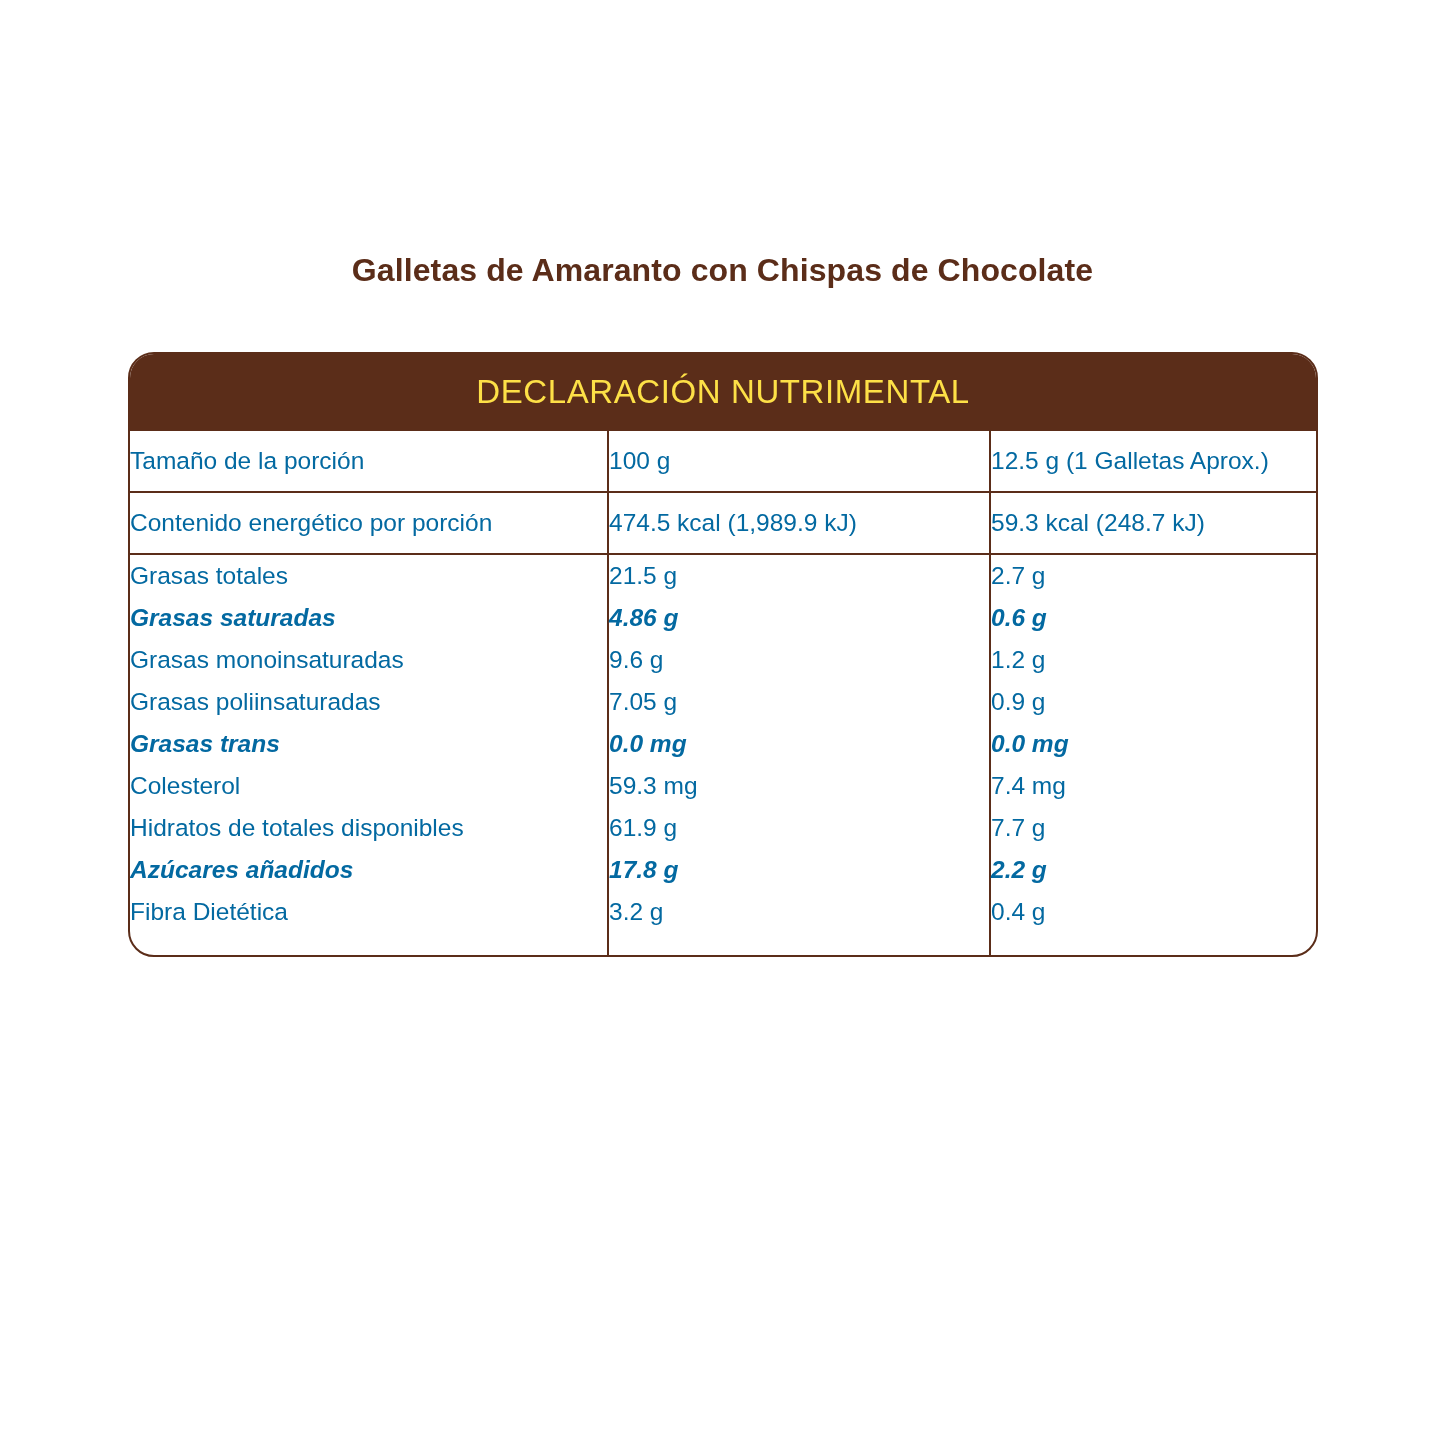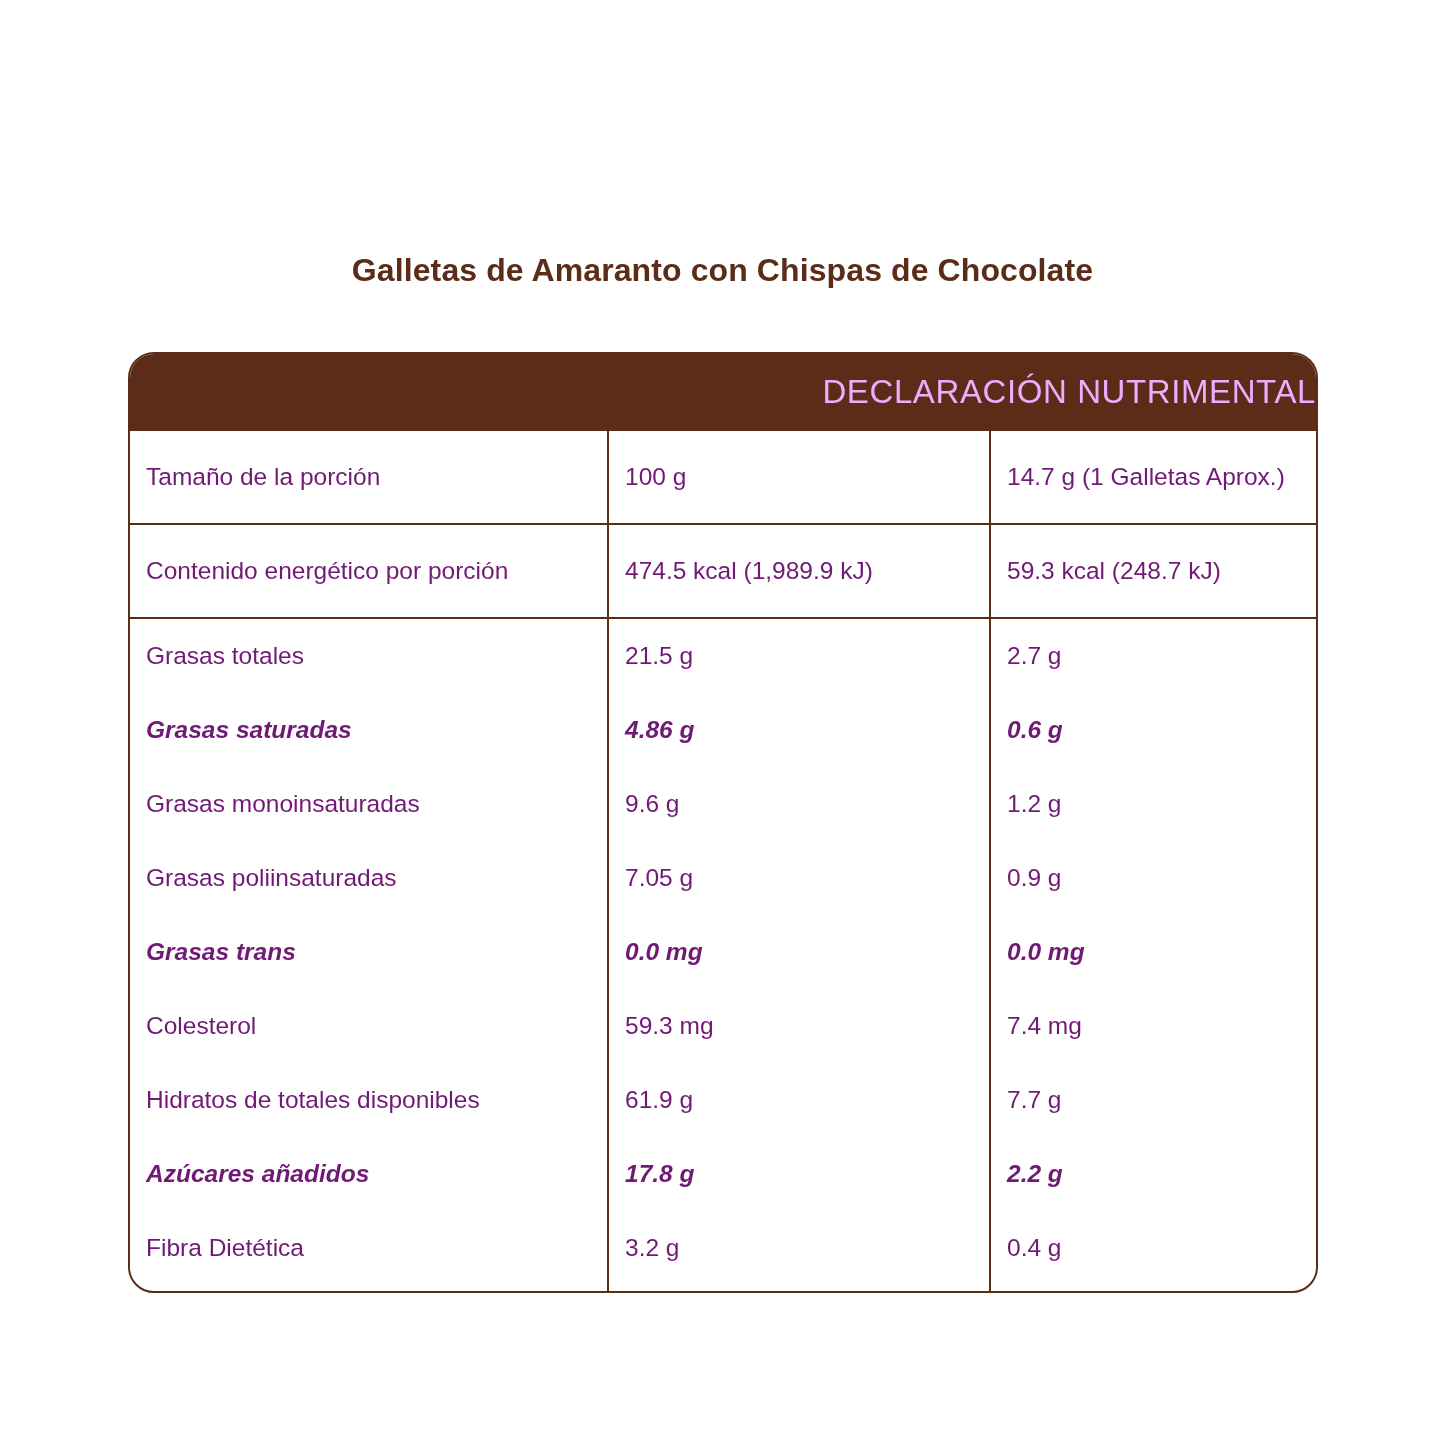--- a/index.html
+++ b/index.html
@@ -43,42 +43,42 @@
     width: 1190px;
     border: 2px solid #5b2d19;
     border-radius: 26px;
     box-sizing: border-box;
     overflow: hidden;
     background: #ffffff;
   }
 
   .panel-header {
     background: #5b2d19;
-    color: #f0abfc;
-    text-align: right;
+    color: #fde047;
+    text-align: center;
     font-size: 33px;
     letter-spacing: 0.6px;
     padding: 19px 0 20px 0;
   }
 
   table.nutri {
     width: 100%;
     border-collapse: collapse;
     table-layout: fixed;
     font-size: 24.5px;
   }
 
   table.nutri col.c1 { width: 478px; }
   table.nutri col.c2 { width: 382px; }
   table.nutri col.c3 { width: 326px; }
 
   table.nutri td {
-    padding: 16px;
+    padding: 0;
     vertical-align: middle;
-    color: #701a75;
+    color: #0369a1;
   }
 
   .vsep {
     border-left: 2px solid #5b2d19;
   }
 
   tr.serving td,
   tr.energy td {
     height: 60px;
     border-bottom: 2px solid #5b2d19;
@@ -126,21 +126,21 @@
     <table class="nutri">
       <colgroup>
         <col class="c1">
           <col class="c2">
           <col class="c3">
       </colgroup>
       <tbody>
         <tr class="serving">
           <td class="lbl">Tamaño de la porción</td>
           <td class="val vsep">100 g</td>
-          <td class="val vsep">14.7 g (1 Galletas Aprox.)</td>
+          <td class="val vsep">12.5 g (1 Galletas Aprox.)</td>
         </tr>
         <tr class="energy">
           <td class="lbl">Contenido energético por porción</td>
           <td class="val vsep">474.5 kcal (1,989.9 kJ)</td>
           <td class="val vsep">59.3 kcal (248.7  kJ)</td>
         </tr>
       </tbody>
 
       <tbody class="rows">
         <tr>

